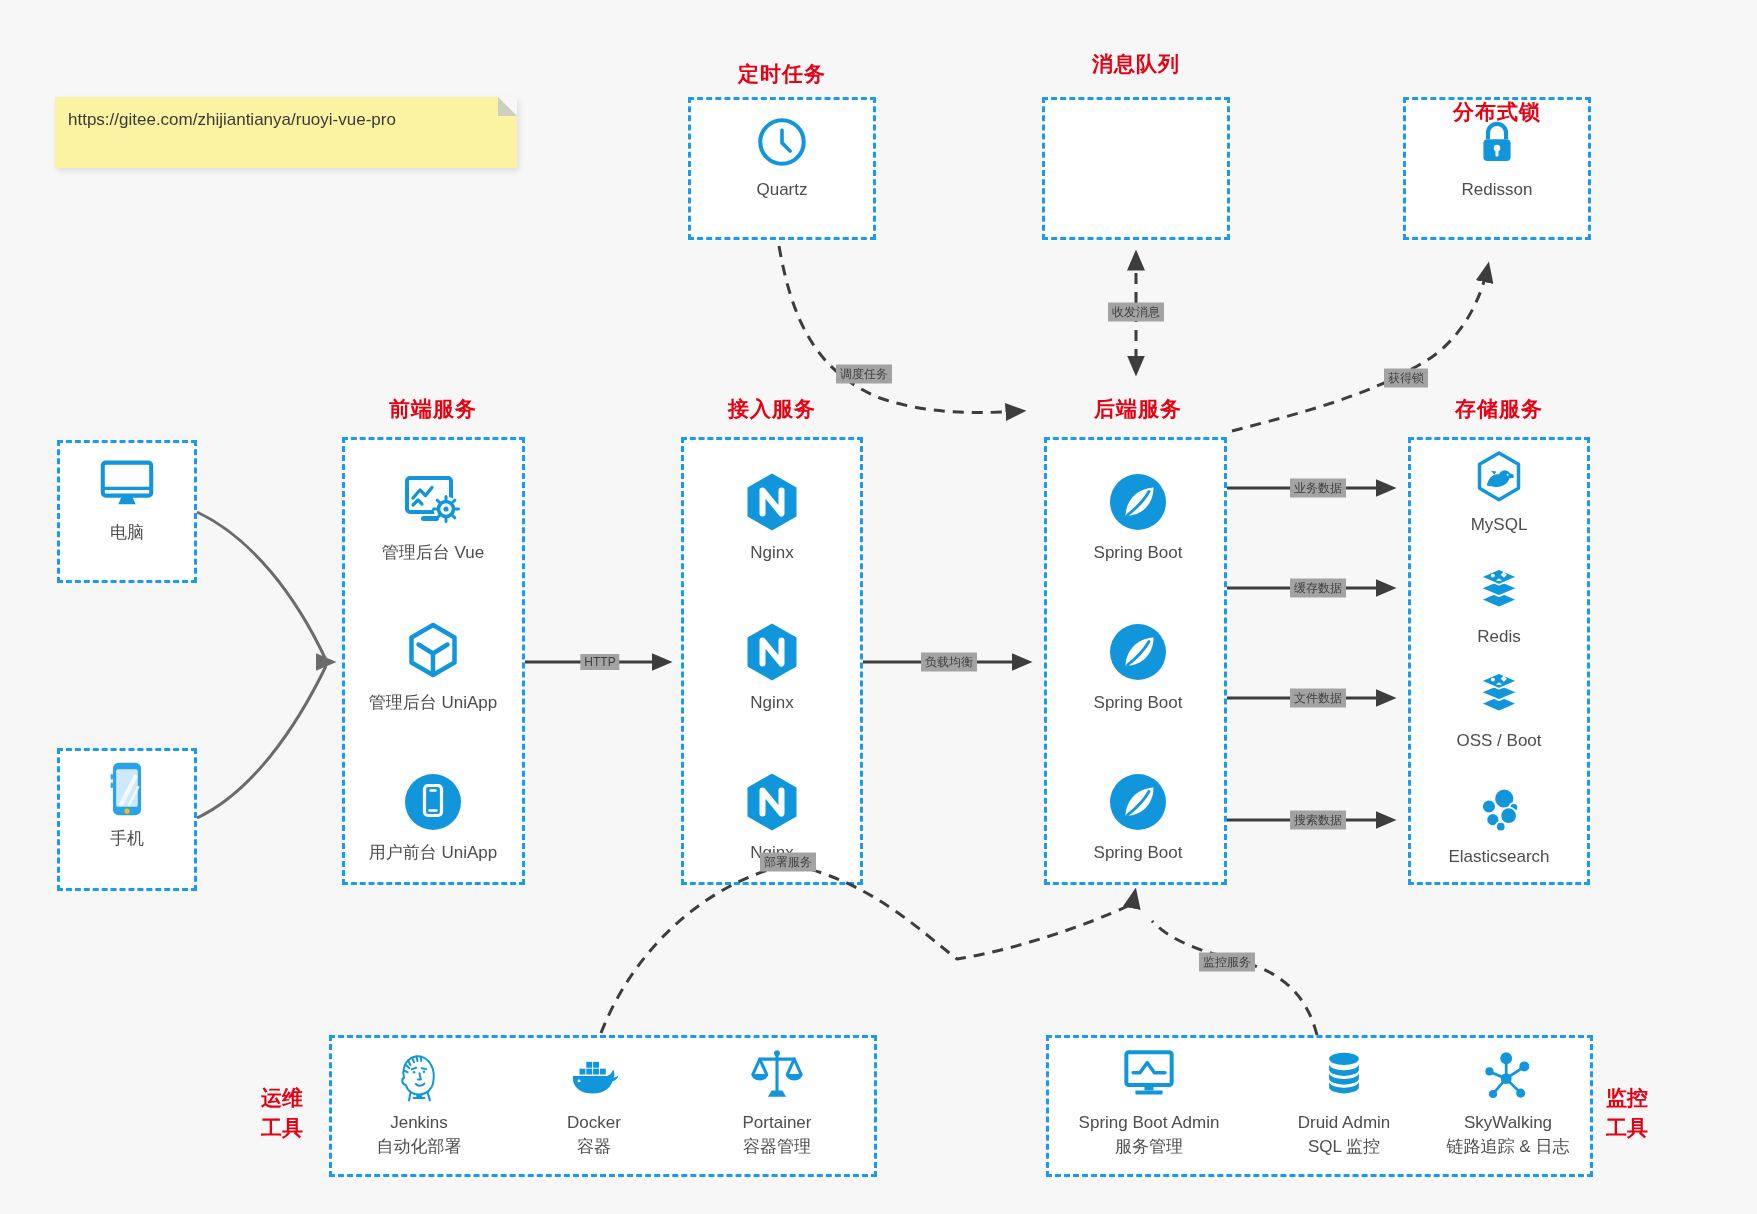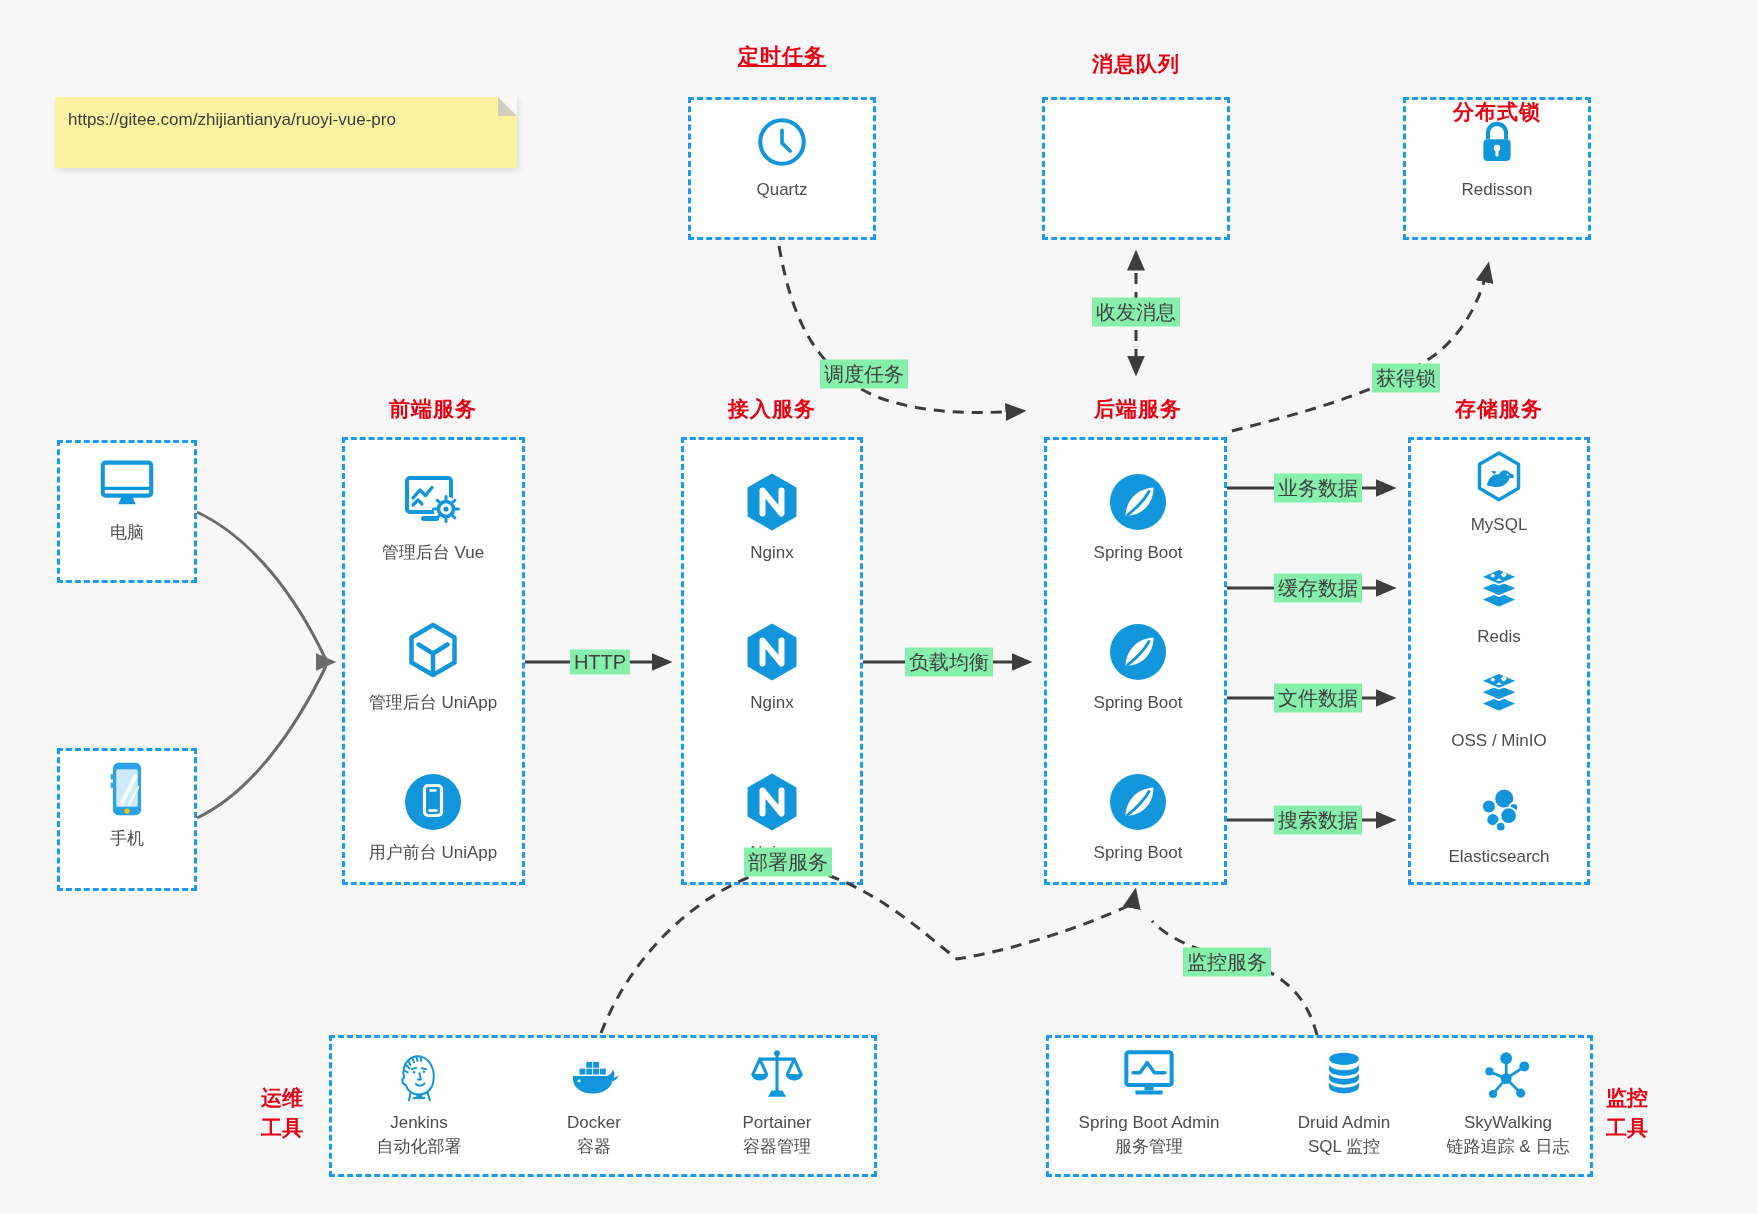--- a/index.html
+++ b/index.html
@@ -7,22 +7,22 @@
           font-family:"Liberation Sans","DejaVu Sans",sans-serif;overflow:hidden;}
   .panel{position:absolute;background:#fff;border:3px dashed #1b9bf0;box-sizing:border-box;z-index:1;}
   .wires{position:absolute;left:0;top:0;z-index:2;pointer-events:none;}
   .sec-title{position:absolute;transform:translateX(-50%);color:#e60012;font-weight:bold;
              font-size:21px;letter-spacing:1px;white-space:nowrap;z-index:3;}
   .side-title{position:absolute;color:#e60012;font-weight:bold;font-size:21px;line-height:30px;z-index:3;}
   .side-title span{display:block;}
   .node{position:absolute;display:flex;flex-direction:column;align-items:center;z-index:3;}
   .node .nlabel{margin-top:8px;font-size:17px;color:#4d4d4d;white-space:nowrap;text-align:center;line-height:22px;}
   .node .ndesc{font-size:17px;color:#4d4d4d;white-space:nowrap;text-align:center;line-height:22px;margin-top:2px;}
-  .edge-label{position:absolute;transform:translate(-50%,-50%);background:#86efac;padding:1px 4px;
-              font-size:20px;color:#3f3f3f;white-space:nowrap;z-index:4;}
+  .edge-label{position:absolute;transform:translate(-50%,-50%);background:#a3a3a3;padding:1px 4px;
+              font-size:12px;color:#3f3f3f;white-space:nowrap;z-index:4;}
   .note{position:absolute;left:55px;top:97px;width:462px;height:71px;background:#fbf3a1;
         box-shadow:2px 3px 6px rgba(0,0,0,.10);z-index:5;box-sizing:border-box;padding:10px 0 0 13px;
         font-size:17px;line-height:26px;color:#3b3b3b;}
   .note::before{content:'';position:absolute;top:0;right:0;border-top:19px solid #f7f7f8;border-left:19px solid transparent;}
   .note::after{content:'';position:absolute;top:0;right:0;border-bottom:19px solid #cfcfc0;border-right:19px solid transparent;}
   .ic{display:block;}
 </style>
 </head>
 <body>
 
@@ -68,21 +68,21 @@
       <path d="M1232 431 C1300 413 1372 396 1432 357 C1464 334 1481 299 1488 266" marker-end="url(#ah)"></path>
       <path d="M601 1033 C633 951 703 884 789 864 C871 881 919 930 957 959 C1015 950 1087 925 1128 906 C1132 901 1134 897 1135 892" marker-end="url(#ah)"></path>
       <path d="M1317 1035 C1307 996 1283 973 1243 962 C1203 952 1172 942 1152 921"></path>
     </g>
   </svg>
 
   <div class="note">
     <div>https://gitee.com/zhijiantianya/ruoyi-vue-pro</div>
   </div>
 
-  <div class="sec-title" style="left:782px;top:42px;text-decoration:underline;">定时任务</div>
+  <div class="sec-title" style="left:782px;top:60px;">定时任务</div>
   <div class="sec-title" style="left:1136px;top:50px;">消息队列</div>
   <div class="sec-title" style="left:1497px;top:50px;margin-top:48px;">分布式锁</div>
   <div class="sec-title" style="left:433px;top:395px;">前端服务</div>
   <div class="sec-title" style="left:772px;top:395px;">接入服务</div>
   <div class="sec-title" style="left:1138px;top:395px;">后端服务</div>
   <div class="sec-title" style="left:1499px;top:395px;">存储服务</div>
 
   <div class="side-title" style="left:261px;top:1083px;">
     <span>运维</span>
     <span>工具</span>
@@ -243,21 +243,21 @@
     <svg class="ic" viewBox="0 0 64 64" width="56" height="56">
       <g fill="#1296db" stroke="#fff" stroke-width="2" stroke-linejoin="round">
         <polygon points="32,34 53,43 32,52 11,43"></polygon>
         <polygon points="32,21 53,30 32,39 11,30"></polygon>
         <polygon points="32,8 53,17 32,26 11,17"></polygon>
       </g>
       <circle cx="25" cy="15.5" r="2.2" fill="#fff"></circle>
       <rect x="35" y="12" width="5" height="5" transform="rotate(45 37.5 14.5)" fill="#fff"></rect>
       <polygon points="32,18.5 35.5,21.5 28.5,21.5" fill="#fff"></polygon>
     </svg>
-    <div class="nlabel">OSS / MinIO</div>
+    <div class="nlabel">OSS / Boot</div>
   </div>
 
   <div class="node" style="left:1407px;top:782px;width:184px;">
     <svg class="ic" viewBox="0 0 64 64" width="56" height="56">
       <g fill="#1296db" stroke="#fff" stroke-width="2.2">
         <circle cx="38" cy="19" r="11.5"></circle>
         <circle cx="20.5" cy="28" r="8"></circle>
         <circle cx="49" cy="29" r="5"></circle>
         <circle cx="43" cy="38.5" r="9.5"></circle>
         <circle cx="25" cy="43" r="7.5"></circle>

